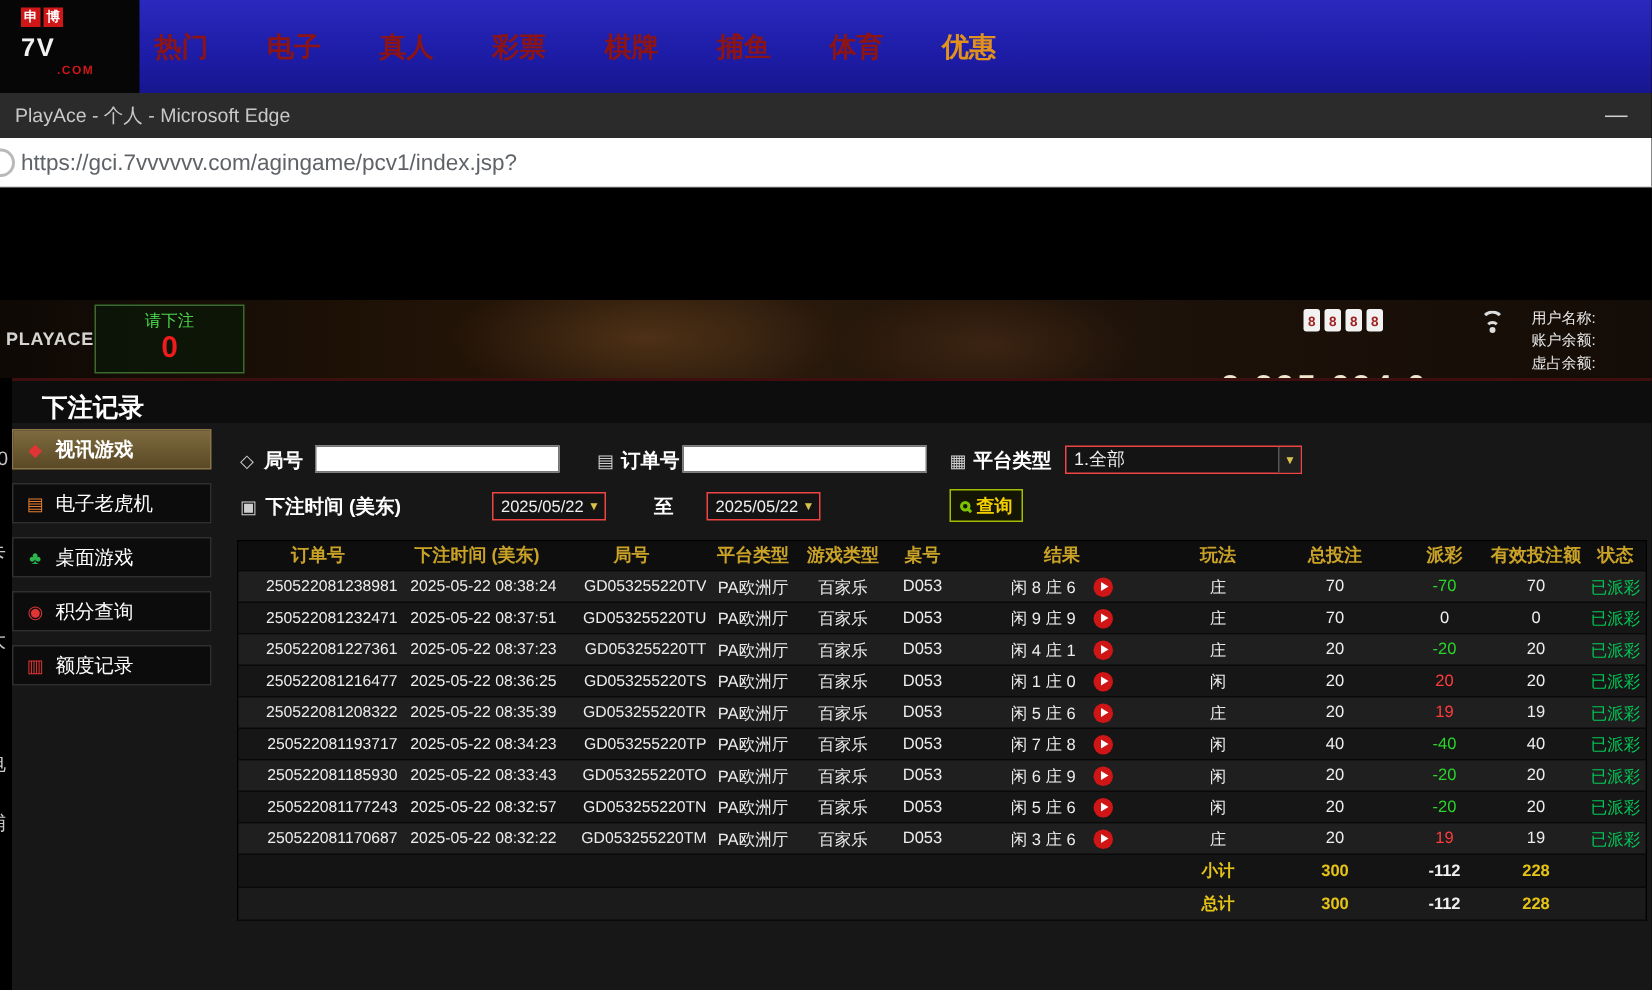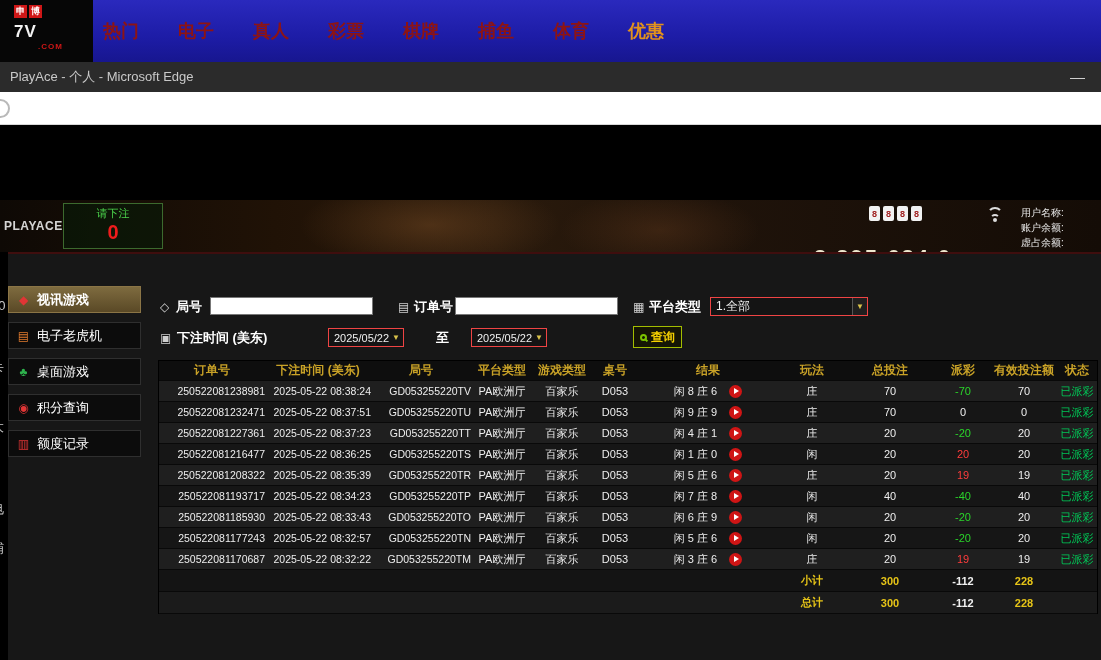--- a/index.html
+++ b/index.html
@@ -139,20 +139,21 @@
       <span class="navitem hl">优惠</span>
     </nav>
 </div>
 
 <div class="titlebar">
   <span>PlayAce - 个人 - Microsoft Edge</span>
   <span class="minbtn">—</span>
 </div>
 <div class="urlbar">
   <span class="url-circle"></span>
+  <span class="url">https://gci.7vvvvvv.com/agingame/pcv1/index.jsp?</span>
 </div>
 <div class="blackgap"></div>
 
 <div class="gamestrip">
   <div class="glow g1"></div>
   <div class="glow g2"></div>
   <div class="watermark">PLAYACE</div>
   <div class="betbox">
     <div class="betbox-label">请下注</div>
     <div class="betbox-amount">0</div>
@@ -170,20 +171,23 @@
       <span class="a3"></span>
     </div>
   <div class="acct">
       <div>用户名称:</div>
       <div>账户余额:</div>
       <div>虚占余额:</div>
     </div>
 </div>
 
 <div class="panel">
+  <div class="panel-header">
+    <div class="panel-title">下注记录</div>
+  </div>
 
   <aside class="sidebar">
       <div class="side-item active">
         <span class="side-icon" style="color: rgb(224, 53, 53);">◆</span>
         <span>视讯游戏</span>
       </div>
       <div class="side-item">
         <span class="side-icon" style="color: rgb(224, 122, 46);">▤</span>
         <span>电子老虎机</span>
       </div>

